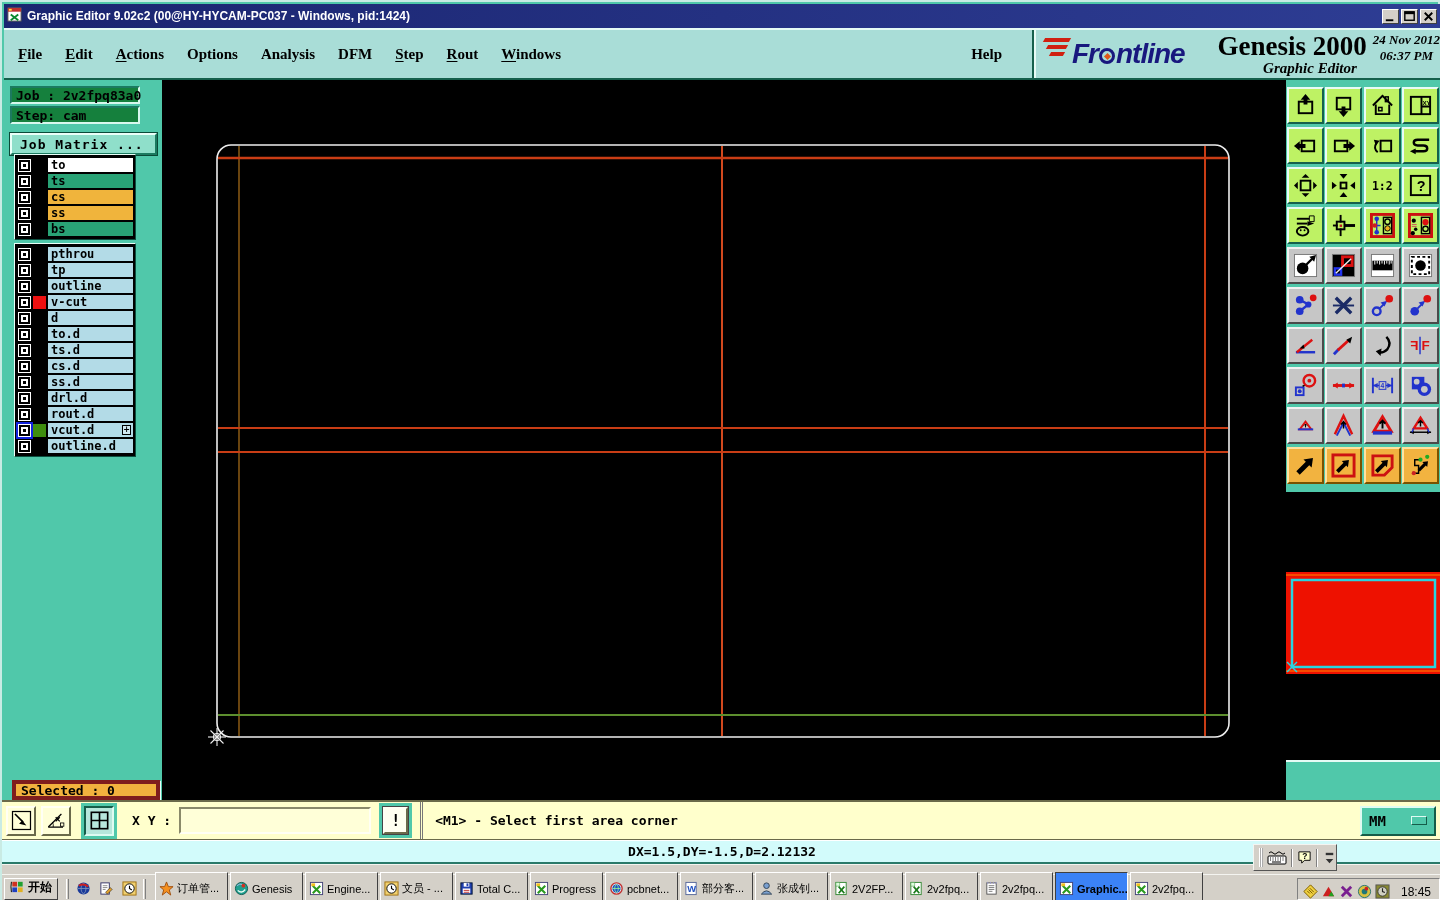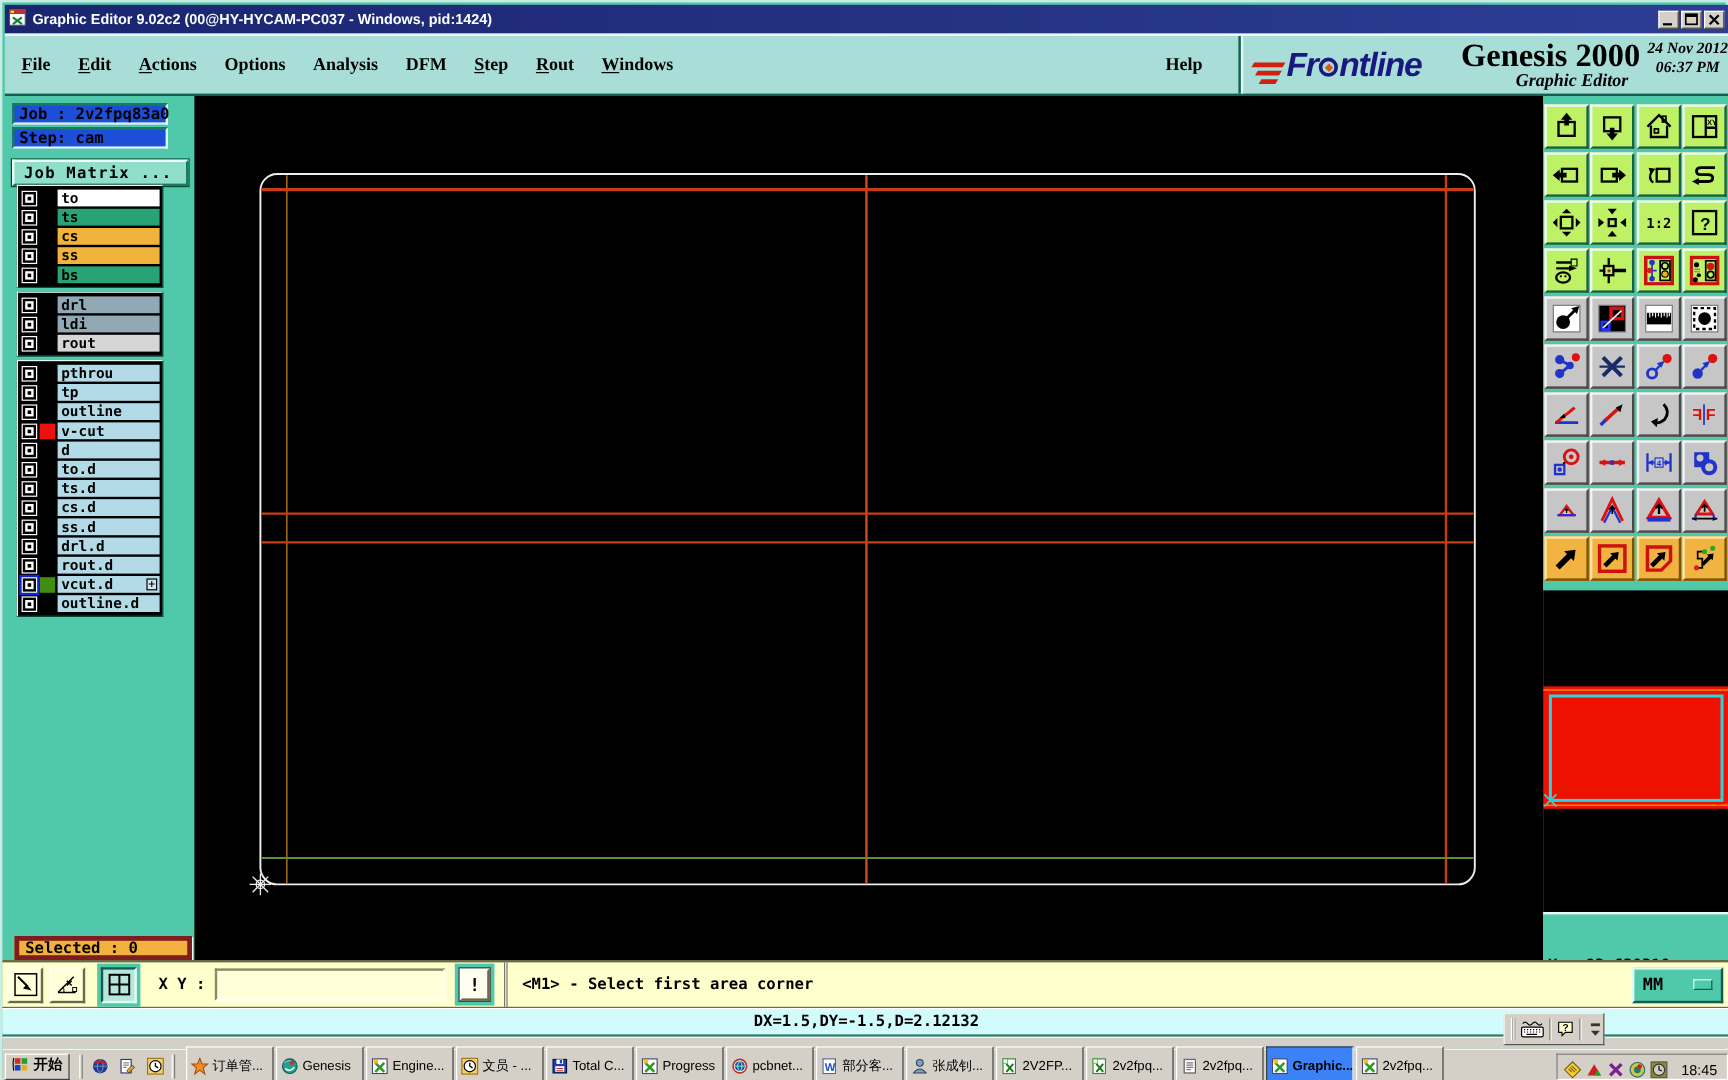--- a/index.html
+++ b/index.html
@@ -17,36 +17,36 @@
 
   
   .header{position:absolute;left:2px;top:26px;width:1436px;height:52px;background:var(--header-bg);
     border-top:2px solid #e6fbf5;border-bottom:2px solid #15604c}
   .menubar{position:absolute;left:14px;top:0;height:100%;width:1010px;display:flex;align-items:center;
     gap:23px;font:bold 15px "Liberation Serif",serif;color:#000}
   .menu-item{cursor:default}
   .menu-help{margin-left:auto;margin-right:26px}
   .brand{position:absolute;left:1028px;top:0;right:0;height:100%;border-left:2px solid #15604c;
     box-shadow:inset 2px 0 0 #e6fbf5;display:flex;align-items:center;padding-left:10px}
-  .logo{display:flex;align-items:flex-end;width:172px}
+  .logo{display:flex;align-items:flex-start;width:172px}
   .speed{display:flex;flex-direction:column;gap:3px;margin-right:2px}
   .speed i{display:block;height:4px;background:#d02010;transform:skewX(-30deg)}
   .speed i:nth-child(1){width:26px}.speed i:nth-child(2){width:20px;margin-left:3px}.speed i:nth-child(3){width:14px;margin-left:6px}
   .logo-text{font:italic 900 28px "Liberation Sans",sans-serif;color:#18187e;letter-spacing:-1px;white-space:nowrap}
   .logo-o{display:inline-block;width:16px;height:16px;border:3px solid #18187e;border-radius:50%;position:relative;top:1px;margin:0 1px}
   .logo-dot{position:absolute;left:50%;top:50%;width:5px;height:5px;margin:-2.5px 0 0 -2.5px;background:#e05818;transform:rotate(45deg)}
   .product-block{display:flex;flex-direction:column;align-items:center;margin-left:6px}
   .product{font:bold 27px "Liberation Serif",serif;color:#000;line-height:28px;white-space:nowrap}
   .subtitle{font:italic bold 15px "Liberation Serif",serif;color:#000;margin-top:0px;align-self:flex-end;margin-right:10px}
   .date-block{font:italic bold 13px "Liberation Serif",serif;margin-left:6px;margin-top:-12px;white-space:nowrap}
   .date-block div:last-child{text-align:center}
 
   
   .left-panel{position:absolute;left:2px;top:78px;width:158px;height:720px;background:var(--panel-teal);padding-top:6px}
-  .job-box{margin:0 22px 2px 6px;height:18px;background:#1d4ed8;border:2px solid;
+  .job-box{margin:0 22px 2px 6px;height:18px;background:#15803d;border:2px solid;
     border-color:#1c7a60 #d8f8ee #d8f8ee #1c7a60;font:bold 13px "DejaVu Sans Mono",monospace;
     display:flex;align-items:center;padding-left:4px;color:#000;white-space:pre}
   .matrix-btn{margin:7px 0 0 6px;width:147px;height:22px;background:#8fdfca;border:2px solid;
     border-color:#eafff8 #1c7a60 #1c7a60 #eafff8;font:bold 13px "DejaVu Sans Mono",monospace;
     text-align:left;padding-left:8px;letter-spacing:1px;box-shadow:0 0 0 1px #0a4a38}
   #layer-list{position:absolute;top:74px;left:10px;width:122px}
   .layer-group{background:#000;border:1px solid;border-color:#e8fff8 #0c5040 #0c5040 #e8fff8;
     margin-bottom:3px;padding:2px 2px}
   .layer-row{display:flex;align-items:center;height:16px;background:#000}
   .cb{width:13px;height:13px;background:#000;border:1px solid #fff;display:inline-block;position:relative;margin-left:1px;flex:none}
@@ -229,37 +229,20 @@
           </div>
           <div class="layer-row">
             <span class="cb"></span>
             <span class="slot"></span>
             <span class="lname" style="background: rgb(240, 180, 60);">ss</span>
           </div>
           <div class="layer-row">
             <span class="cb"></span>
             <span class="slot"></span>
             <span class="lname" style="background: rgb(41, 163, 118);">bs</span>
-          </div>
-        </div>
-        <div class="layer-group">
-          <div class="layer-row">
-            <span class="cb"></span>
-            <span class="slot"></span>
-            <span class="lname" style="background: rgb(144, 169, 181);">drl</span>
-          </div>
-          <div class="layer-row">
-            <span class="cb"></span>
-            <span class="slot"></span>
-            <span class="lname" style="background: rgb(144, 169, 181);">ldi</span>
-          </div>
-          <div class="layer-row">
-            <span class="cb"></span>
-            <span class="slot"></span>
-            <span class="lname" style="background: rgb(214, 214, 214);">rout</span>
           </div>
         </div>
         <div class="layer-group">
           <div class="layer-row">
             <span class="cb"></span>
             <span class="slot"></span>
             <span class="lname" style="background: rgb(179, 219, 231);">pthrou</span>
           </div>
           <div class="layer-row">
             <span class="cb"></span>

